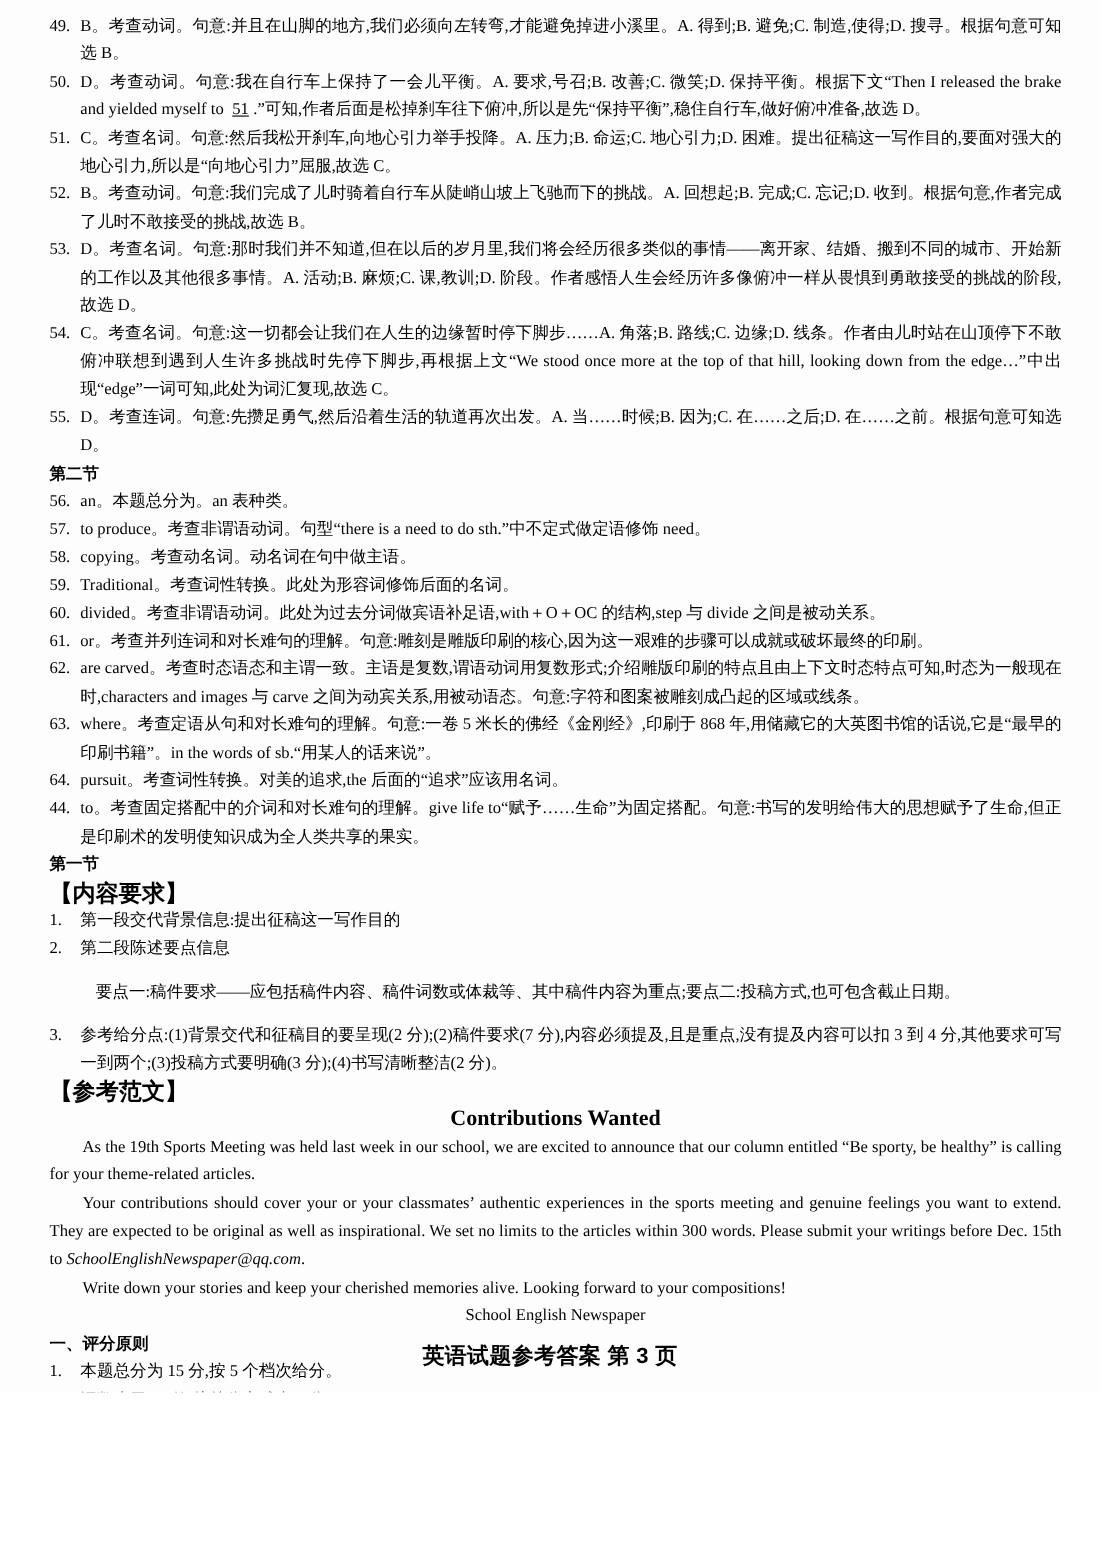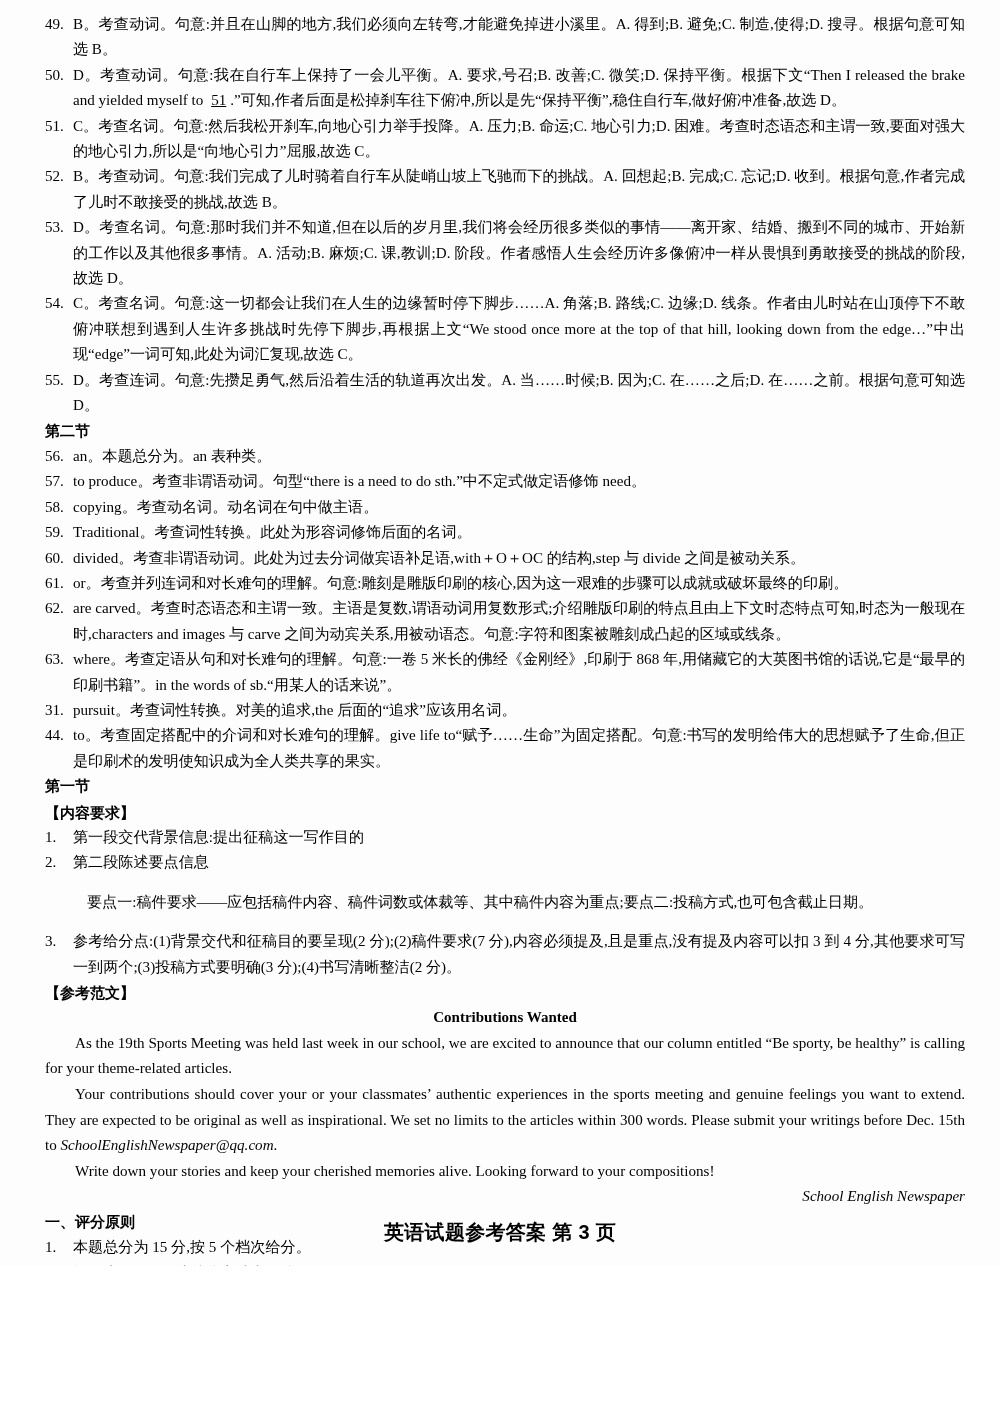--- a/index.html
+++ b/index.html
@@ -52,43 +52,42 @@
     font-weight: bold;
     font-family: Liberation Serif, serif;
     font-size: 15px;
     line-height: 25.4px;
   }
   .section-head.wide { letter-spacing: 0.5px; }
 
   .bracket-head {
     margin: 0;
     font-weight: bold;
-    font-size: 15px;
+    font-size: 21px;
     line-height: 25.4px;
     font-family: "Liberation Sans", "DejaVu Sans", sans-serif;
   }
 
   .essay-title {
     text-align: center;
     font-weight: bold;
     margin: 0;
     line-height: 25.4px;
-    font-size: 15px;
+    font-size: 20px;
   }
   .essay-p {
     margin: 0;
     text-indent: 30px;
     text-align: justify;
     line-height: 25.6px;
   }
   .essay-sign {
     margin: 0;
-    text-align: right;
+    text-align: center;
     line-height: 25.6px;
-    font-style: italic;
   }
   .ital { font-style: italic; }
 
   .footer {
     position: absolute;
     left: 0;
     right: 0;
     bottom: 20px;
     text-align: center;
     font-size: 20px;
@@ -112,21 +111,21 @@
       <span>B。考查动词。句意:并且在山脚的地方,我们必须向左转弯,才能避免掉进小溪里。A. 得到;B. 避免;C. 制造,使得;D. 搜寻。根据句意可知选 B。</span>
     </div>
 
     <div class="entry">
       <span class="num">50.</span>
       <span>D。考查动词。句意:我在自行车上保持了一会儿平衡。A. 要求,号召;B. 改善;C. 微笑;D. 保持平衡。根据下文“Then I released the brake and yielded myself to </span><span class="blank-ul">51</span><span>.”可知,作者后面是松掉刹车往下俯冲,所以是先“保持平衡”,稳住自行车,做好俯冲准备,故选 D。</span>
     </div>
 
     <div class="entry">
       <span class="num">51.</span>
-      <span>C。考查名词。句意:然后我松开刹车,向地心引力举手投降。A. 压力;B. 命运;C. 地心引力;D. 困难。考查时态语态和主谓一致,要面对强大的地心引力,所以是“向地心引力”屈服,故选 C。</span>
+      <span>C。考查名词。句意:然后我松开刹车,向地心引力举手投降。A. 压力;B. 命运;C. 地心引力;D. 困难。提出征稿这一写作目的,要面对强大的地心引力,所以是“向地心引力”屈服,故选 C。</span>
     </div>
 
     <div class="entry">
       <span class="num">52.</span>
       <span>B。考查动词。句意:我们完成了儿时骑着自行车从陡峭山坡上飞驰而下的挑战。A. 回想起;B. 完成;C. 忘记;D. 收到。根据句意,作者完成了儿时不敢接受的挑战,故选 B。</span>
     </div>
 
     <div class="entry">
       <span class="num">53.</span>
       <span>D。考查名词。句意:那时我们并不知道,但在以后的岁月里,我们将会经历很多类似的事情——离开家、结婚、搬到不同的城市、开始新的工作以及其他很多事情。A. 活动;B. 麻烦;C. 课,教训;D. 阶段。作者感悟人生会经历许多像俯冲一样从畏惧到勇敢接受的挑战的阶段,故选 D。</span>
@@ -170,21 +169,21 @@
     </div>
     <div class="entry">
       <span class="num">62.</span>
       <span>are carved。考查时态语态和主谓一致。主语是复数,谓语动词用复数形式;介绍雕版印刷的特点且由上下文时态特点可知,时态为一般现在时,characters and images 与 carve 之间为动宾关系,用被动语态。句意:字符和图案被雕刻成凸起的区域或线条。</span>
     </div>
     <div class="entry">
       <span class="num">63.</span>
       <span>where。考查定语从句和对长难句的理解。句意:一卷 5 米长的佛经《金刚经》,印刷于 868 年,用储藏它的大英图书馆的话说,它是“最早的印刷书籍”。in the words of sb.“用某人的话来说”。</span>
     </div>
     <div class="entry">
-      <span class="num">31.</span>
+      <span class="num">64.</span>
       <span>pursuit。考查词性转换。对美的追求,the 后面的“追求”应该用名词。</span>
     </div>
     <div class="entry">
       <span class="num">44.</span>
       <span>to。考查固定搭配中的介词和对长难句的理解。give life to“赋予……生命”为固定搭配。句意:书写的发明给伟大的思想赋予了生命,但正是印刷术的发明使知识成为全人类共享的果实。</span>
     </div>
 
     <div class="section-head">第一节</div>
     <div class="bracket-head">【内容要求】</div>
 

